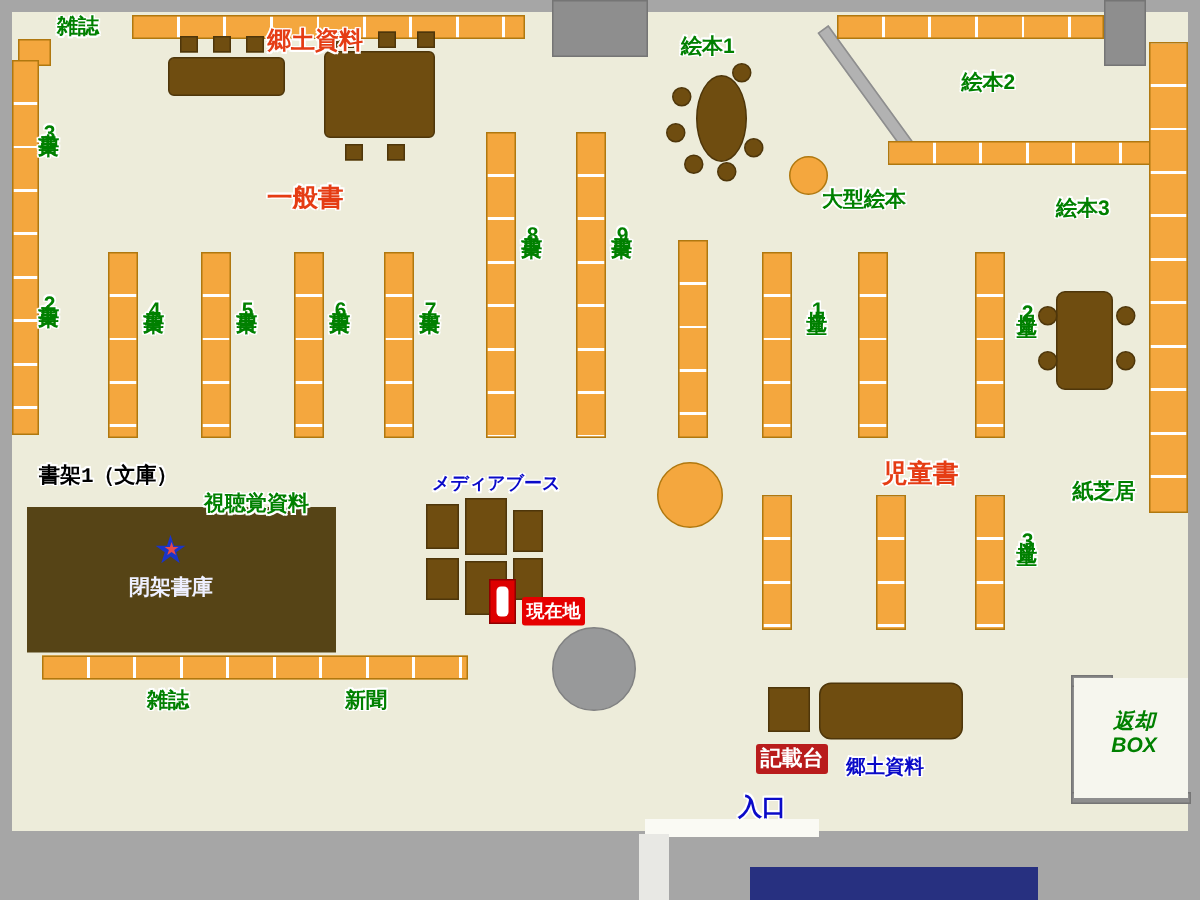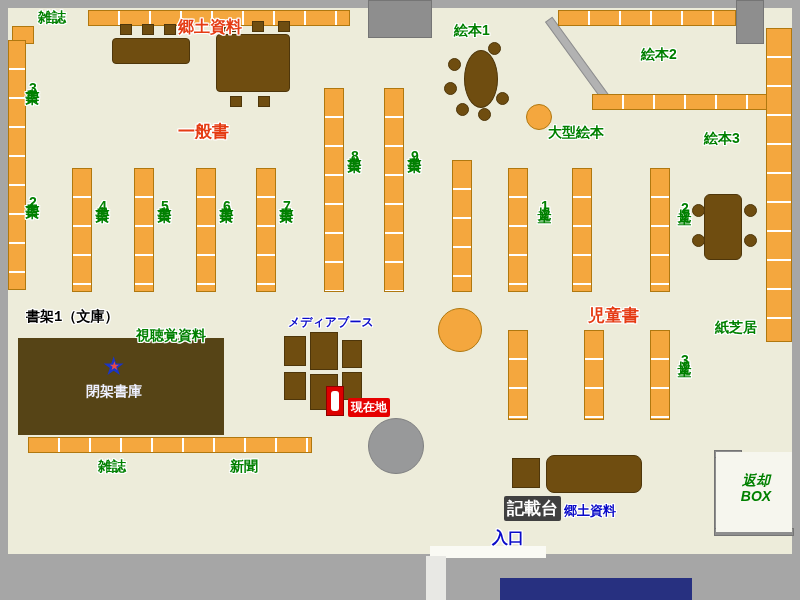--- a/index.html
+++ b/index.html
@@ -16,21 +16,21 @@
   .stool{position:absolute;width:13px;height:13px;border-radius:50%;background:#6f4d10;border:1px solid #4e360a;box-sizing:border-box;z-index:2;}
   .lbl{position:absolute;font-weight:bold;white-space:nowrap;z-index:6;font-size:14px;}
   .halo{text-shadow:-1px -1px 0 #fff,1px -1px 0 #fff,-1px 1px 0 #fff,1px 1px 0 #fff,
         -1px 0 0 #fff,1px 0 0 #fff,0 -1px 0 #fff,0 1px 0 #fff;}
   .green{color:#008000;}
   .red{color:#e53c14;font-size:17px;padding-left:28px;}
   .blue{color:#0a0ac8;font-size:12px;}
   .black{color:#000000;font-family:Liberation Mono, monospace;}
   .vert{writing-mode:vertical-rl;text-orientation:upright;letter-spacing:1px;}
   .tagred{background:#e60000;color:#fff;font-size:12px;padding:1px 3px;border-radius:2px;}
-  .tagblue{background:#404040;color:#fff;font-size:17px;padding:1px 3px;border-radius:2px;}
+  .tagblue{background:#b91c1c;color:#fff;font-size:14px;padding:1px 3px;border-radius:2px;}
   .closedarea{position:absolute;left:18px;top:338px;width:206px;height:97px;background:#564416;z-index:1;}
   .star-wrap{position:absolute;left:102px;top:352px;width:30px;height:30px;z-index:7;}
   .star-big{position:absolute;left:0;top:0;font-size:26px;color:#1a35c8;line-height:28px;}
   .star-small{position:absolute;left:7px;top:7px;font-size:12px;color:#e84a4a;line-height:14px;}
   .nookfloor{position:absolute;background:#f6f6ee;z-index:1;}
   .footerbar{position:absolute;left:500px;top:578px;width:192px;height:22px;background:#273080;z-index:3;}
   .pillar{position:absolute;left:368px;top:418px;width:56px;height:56px;border-radius:50%;
           background:#98999a;border:1px solid #808182;box-sizing:border-box;z-index:2;}
   .diag{position:absolute;left:545px;top:22px;width:9px;height:98px;background:#b2b2b2;border:1px solid #8e8e8e;
         transform:rotate(-36deg);transform-origin:top left;box-sizing:border-box;z-index:1;}

